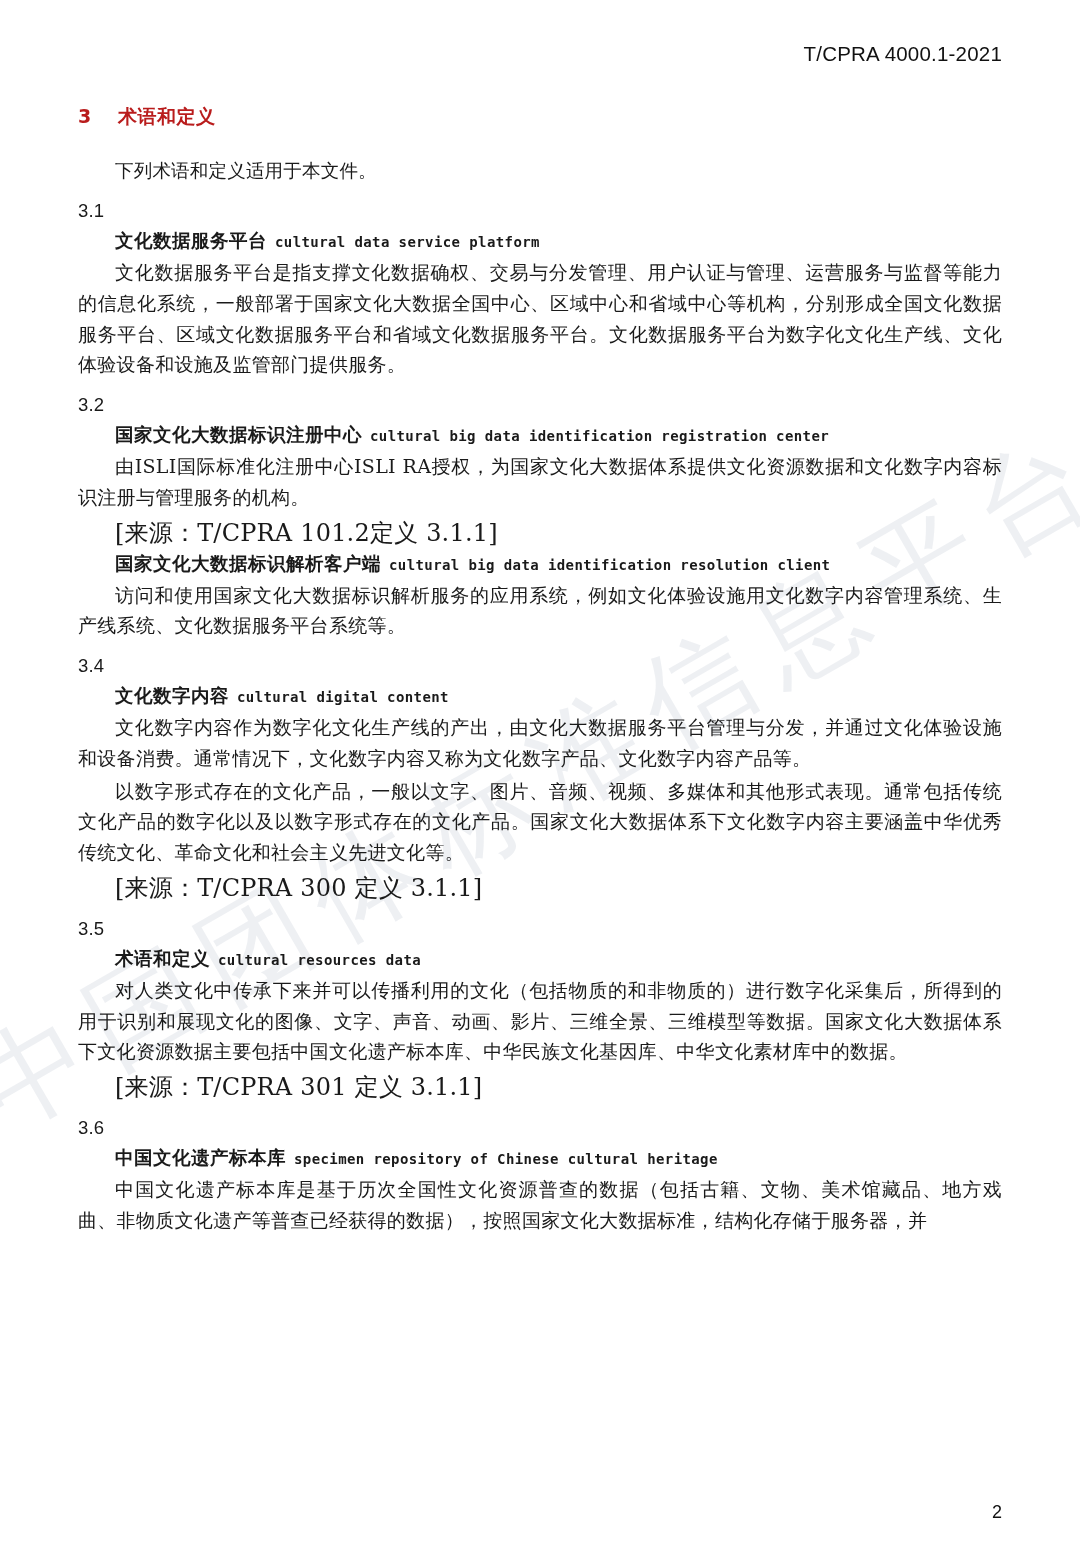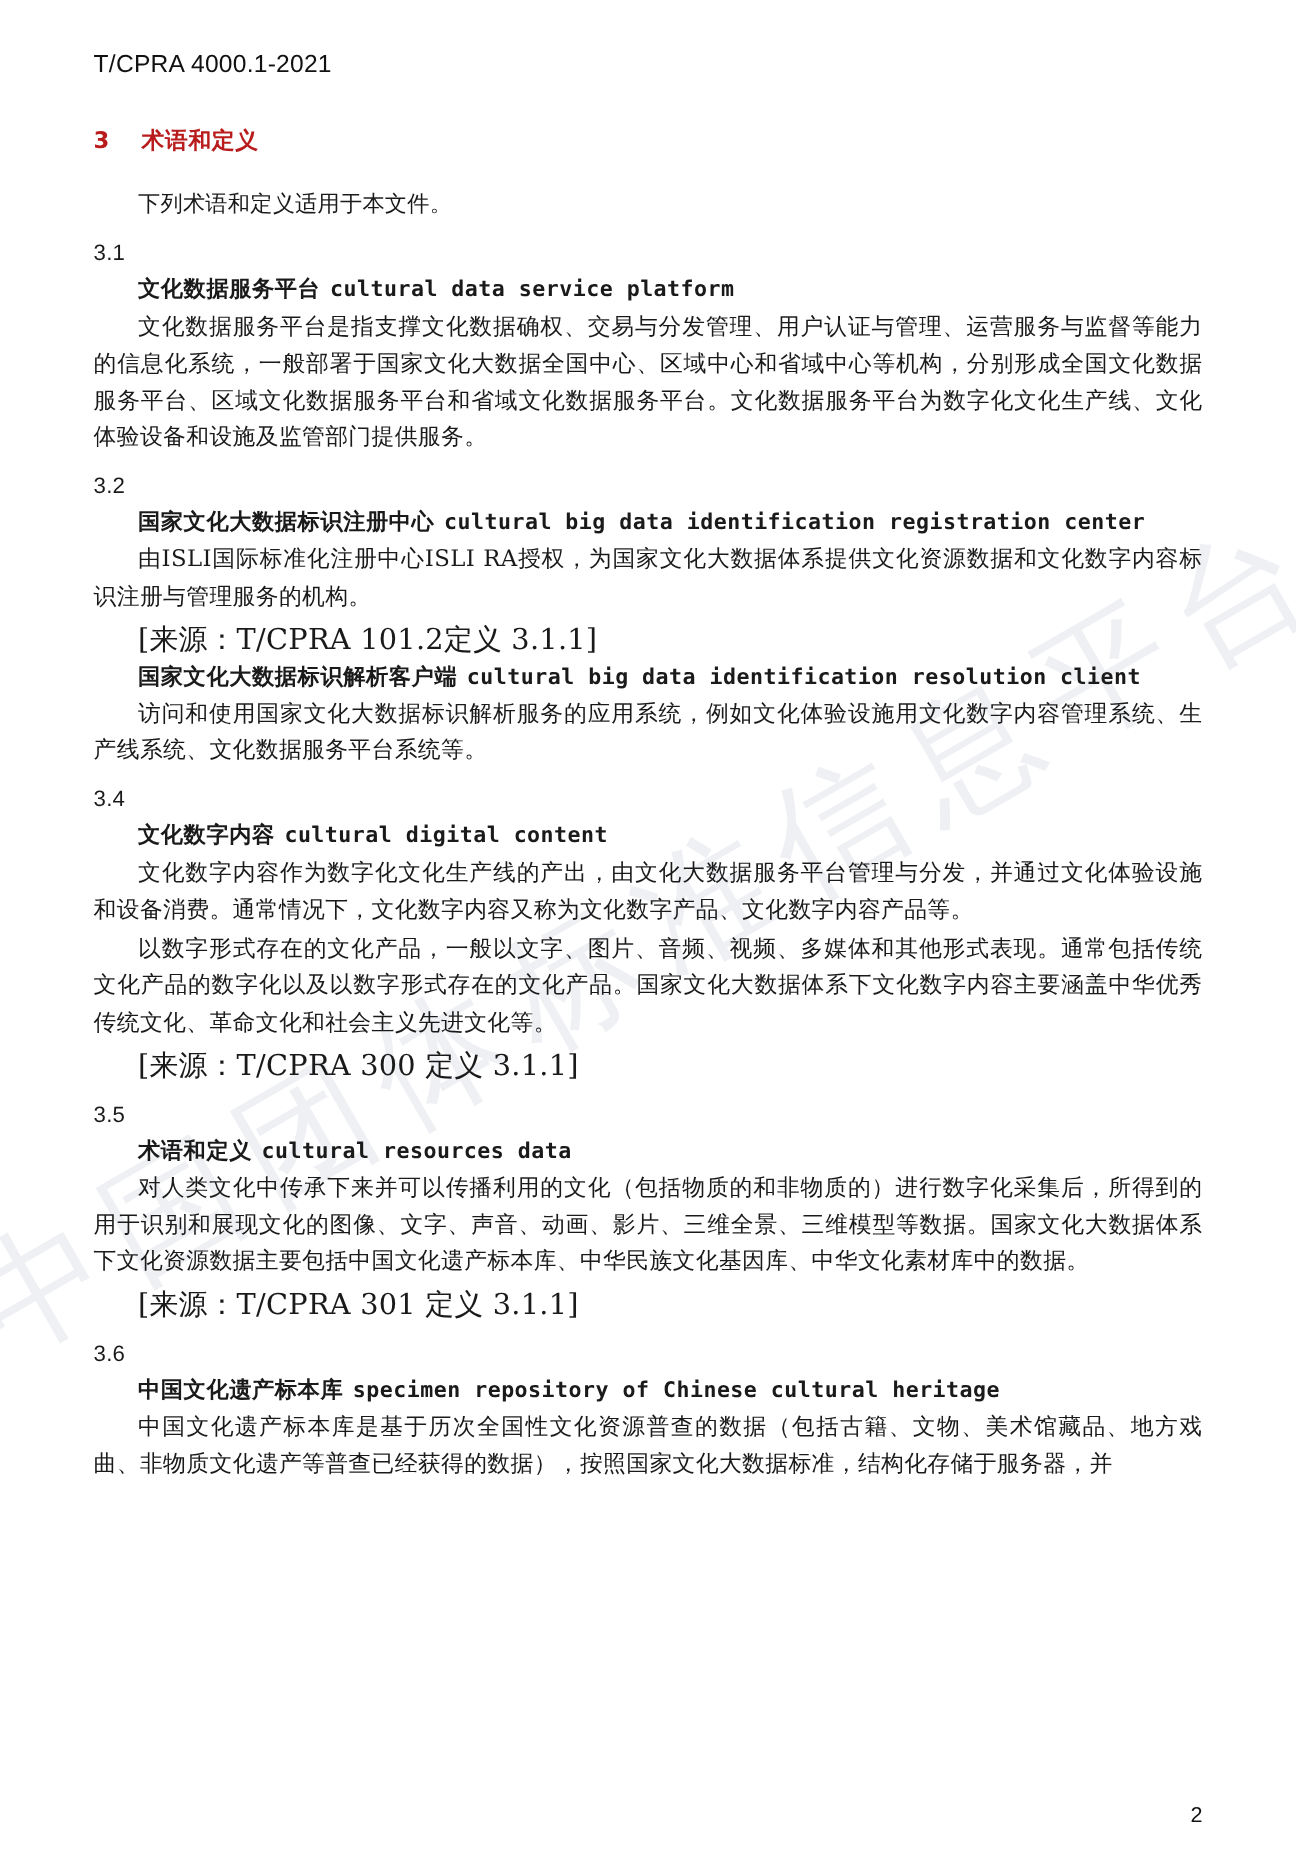--- a/index.html
+++ b/index.html
@@ -34,20 +34,21 @@
     user-select: none;
     z-index: 0;
     font-weight: 500;
   }
   .content {
     position: relative;
     z-index: 2;
     padding: 42px 78px 0 78px;
   }
   .header-line {
+    text-align: right;
     font-family: "Liberation Sans", sans-serif;
     font-size: 20.5px;
     letter-spacing: 0.2px;
     color: #111;
     margin-bottom: 38px;
   }
   .clause-title {
     font-family: "DejaVu Sans", sans-serif;
     font-weight: bold;
     font-size: 19px;
@@ -89,21 +90,21 @@
     text-indent: 37px;
   }
   .term-head .zh {
     font-family: "DejaVu Sans", sans-serif;
     font-weight: bold;
     letter-spacing: 0.5px;
   }
   .term-head .en {
     font-family: "DejaVu Sans Mono", monospace;
     font-weight: bold;
-    font-size: 18px;
+    font-size: 14px;
     letter-spacing: 0.4px;
     margin-left: 8px;
   }
   .source-line {
     font-family: "DejaVu Serif", serif;
     font-size: 24px;
     text-indent: 37px;
     margin: 4px 0 2px 0;
     letter-spacing: 0.2px;
   }

